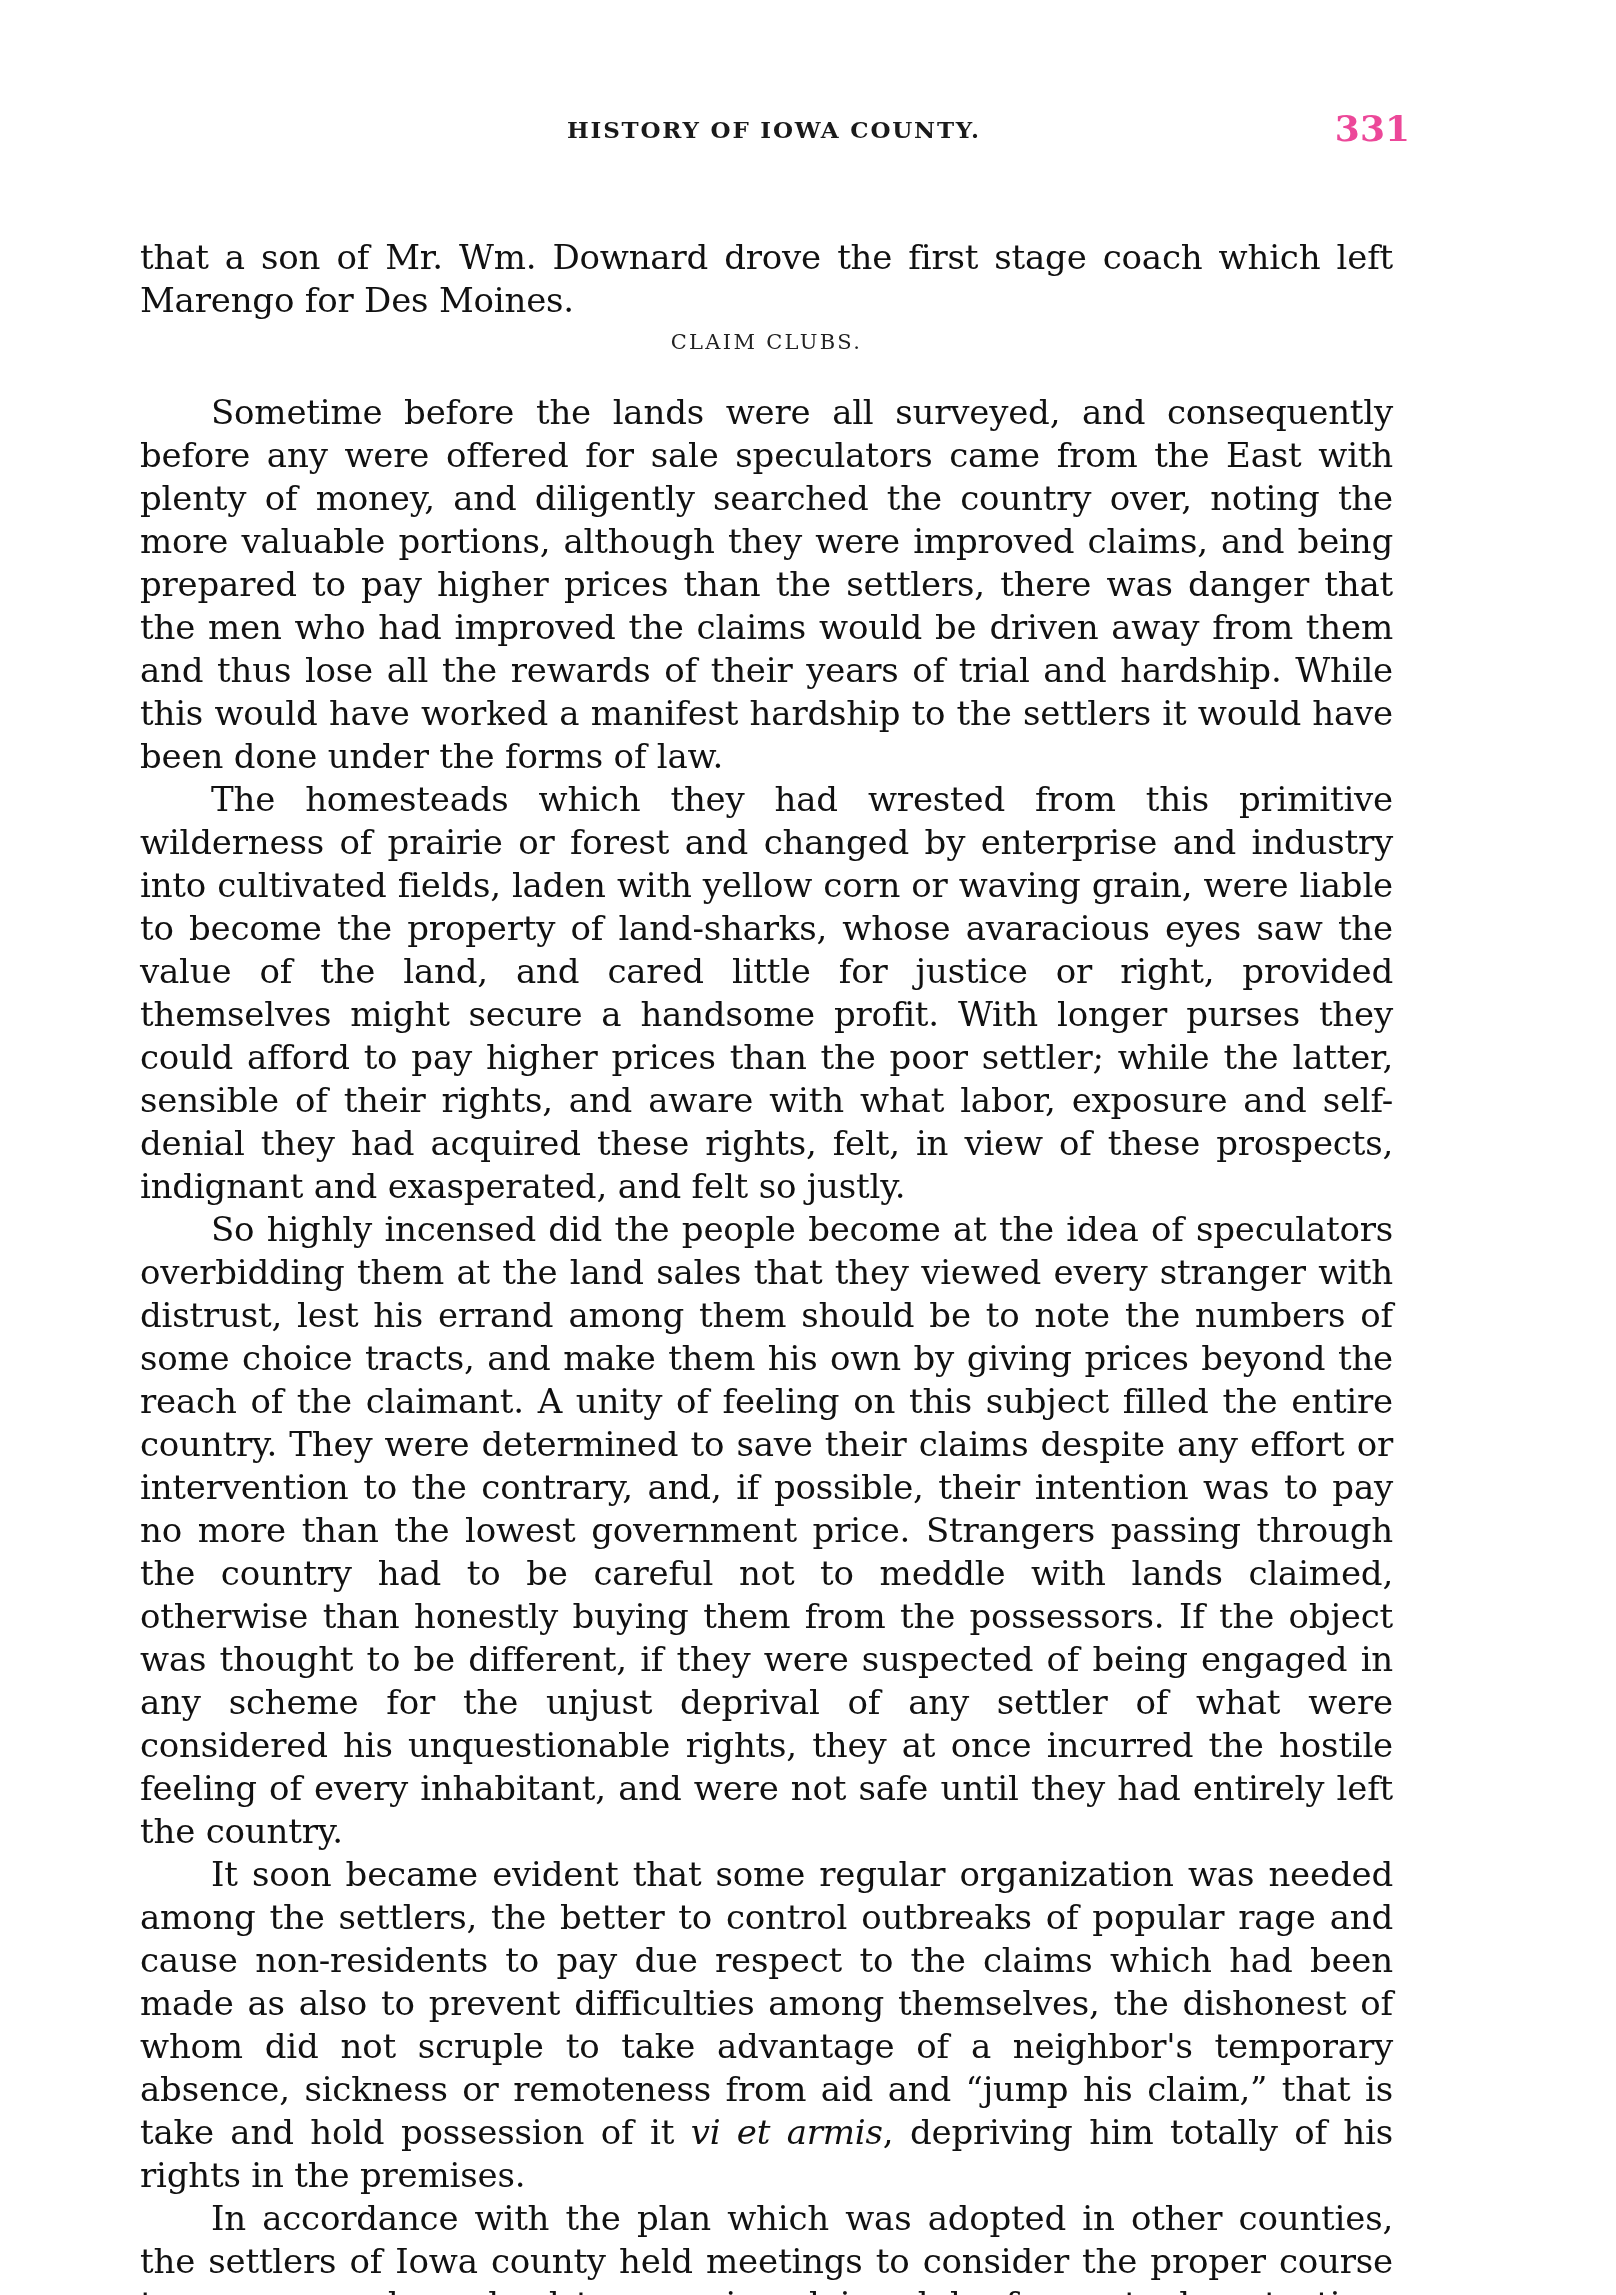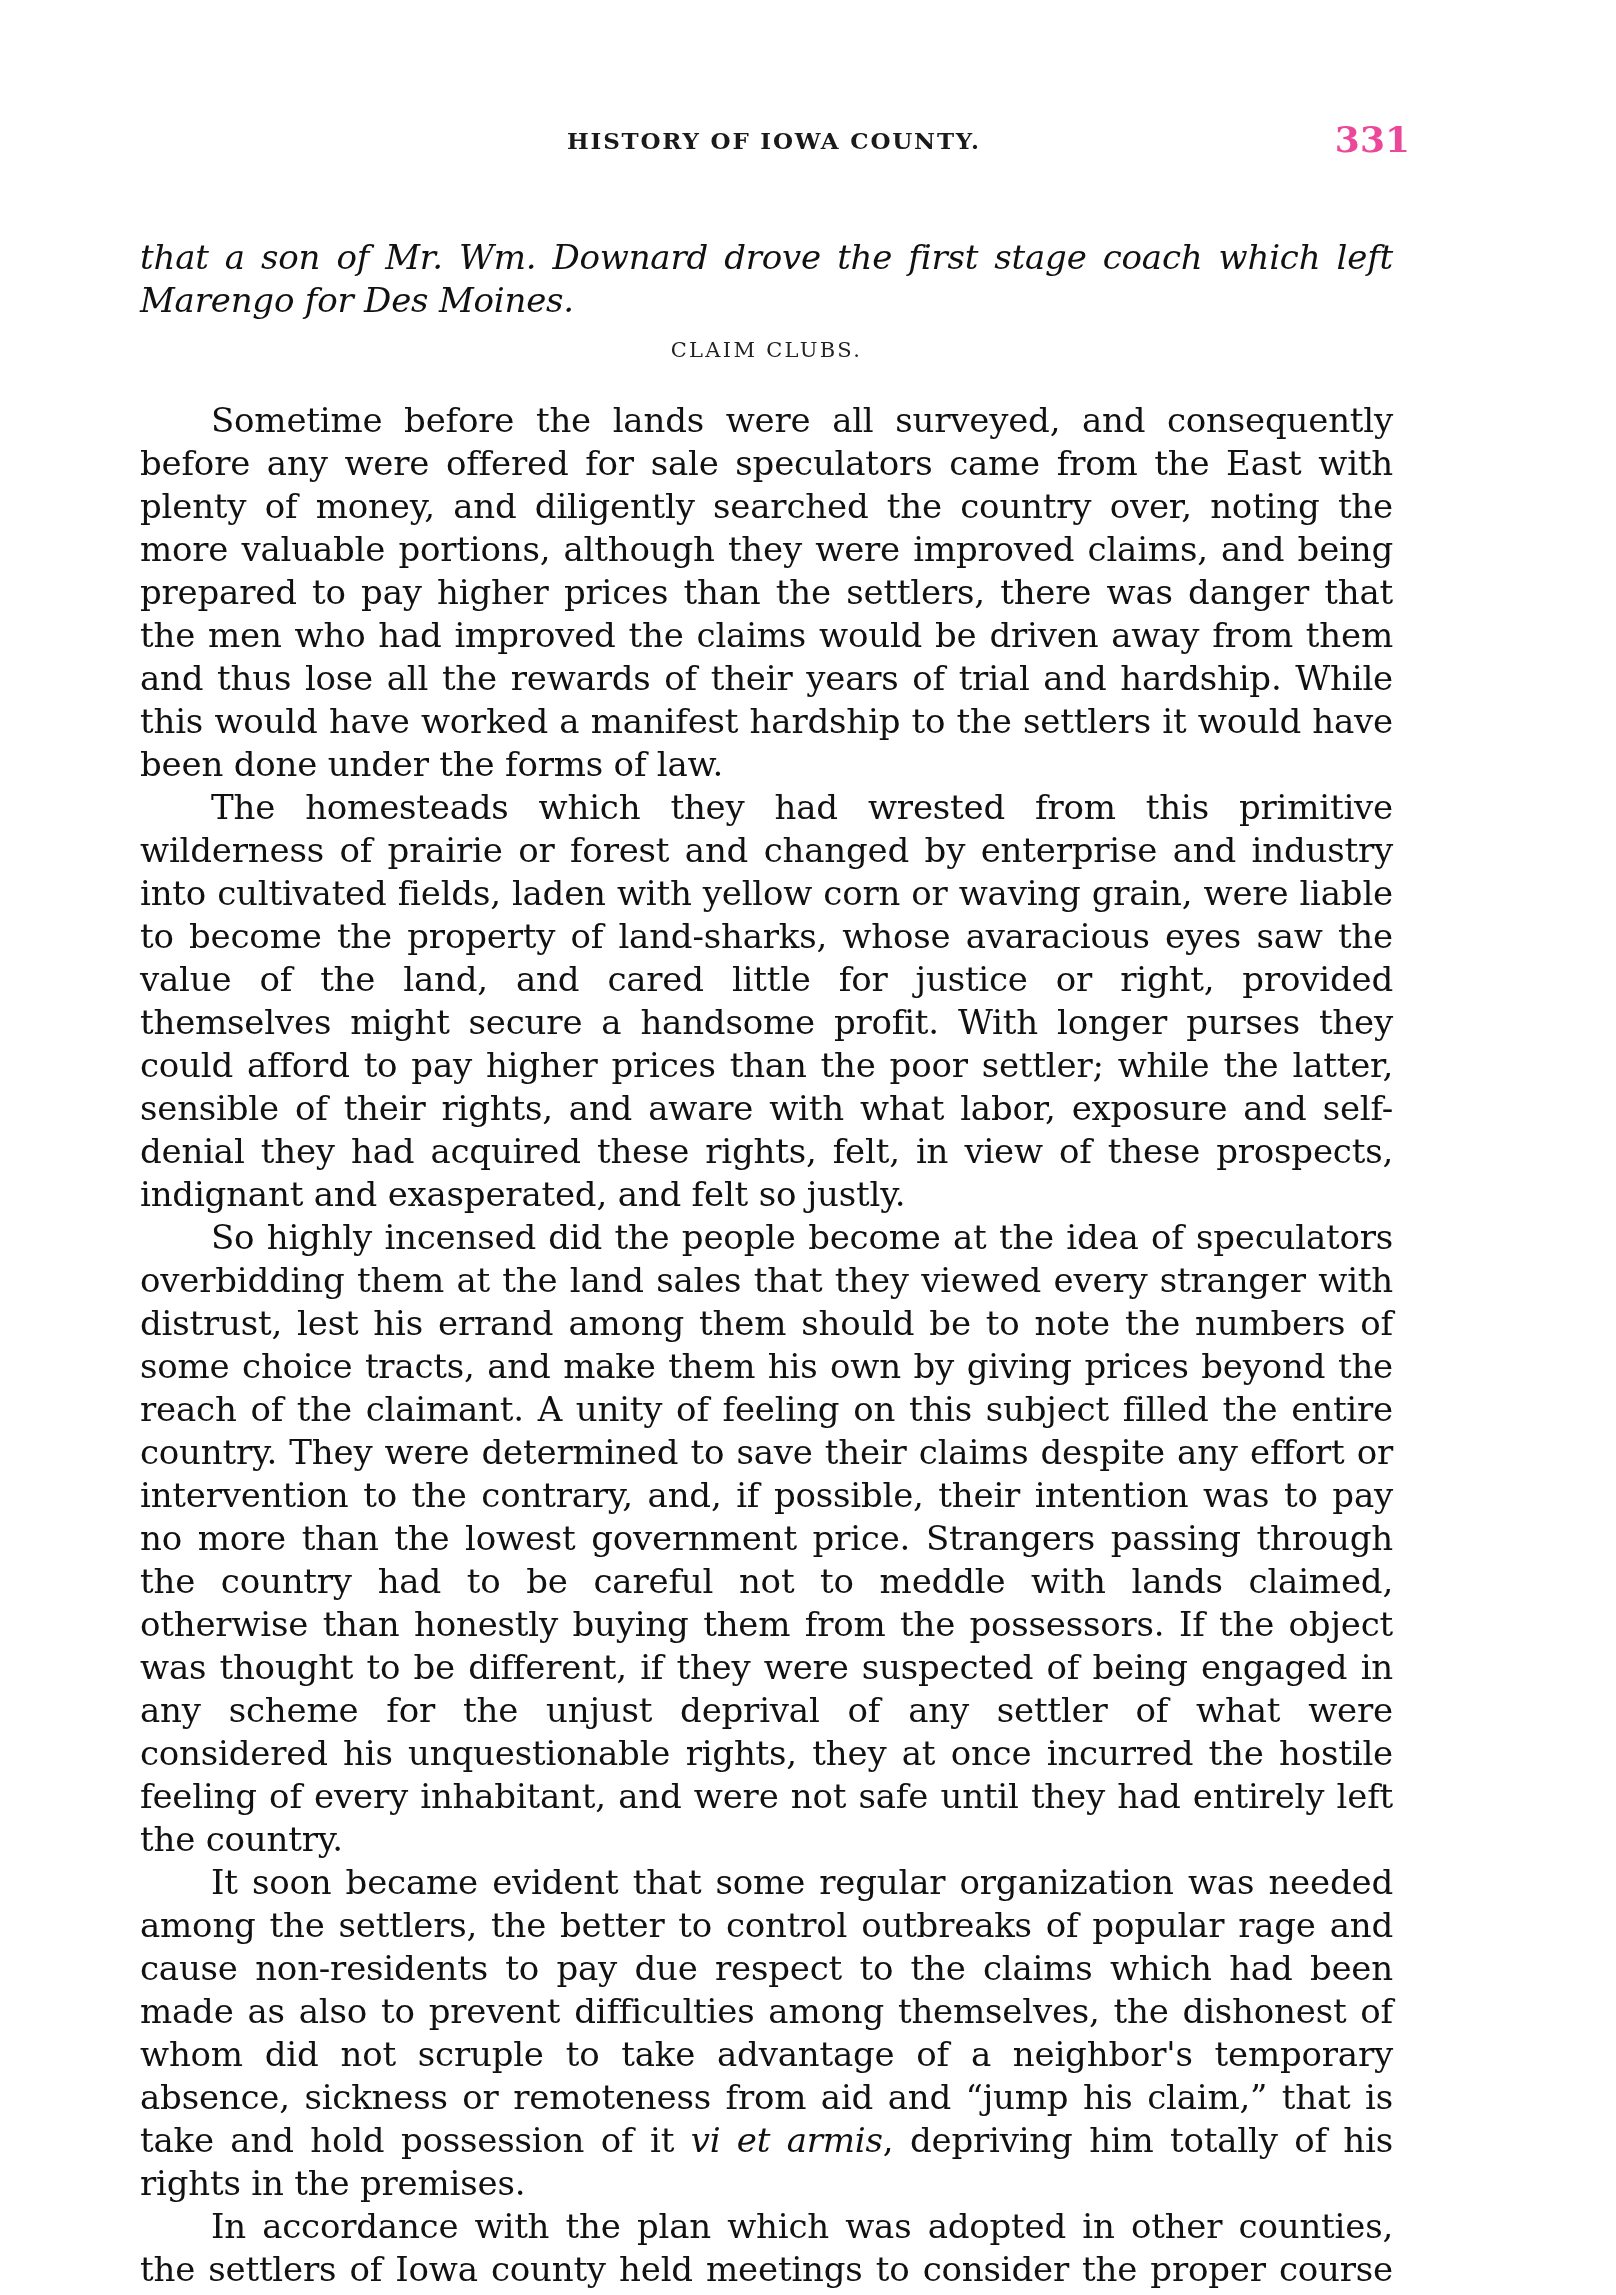--- a/index.html
+++ b/index.html
@@ -3,42 +3,42 @@
 <meta charset="utf-8">
 <style>
   html, body { margin: 0; padding: 0; background: #ffffff; }
   body { width: 1616px; height: 2504px; position: relative; overflow: hidden; }
   .page {
     position: absolute; left: 0; top: 0; width: 1616px; height: 2504px;
     background: #ffffff; color: #111111;
     font-family: "DejaVu Serif", "Liberation Serif", serif;
   }
   .running-head {
-    position: absolute; top: 118px; left: 138px; width: 1272px; height: 41px;
+    position: absolute; top: 107px; left: 138px; width: 1272px; height: 41px;
   }
   .running-title {
     position: absolute; left: 0; right: 0; top: 9.2px; text-align: center;
     font-size: 23px; letter-spacing: 1.8px; text-transform: uppercase;
     font-weight: bold; color: #1a1a1a;
   }
   .page-number {
     position: absolute; right: 0; top: 0; font-size: 36px; font-weight: bold; color: #ec4899;
   }
   .body {
     position: absolute; left: 140px; top: 236px; width: 1253px;
     font-size: 34px; line-height: 43px; text-align: justify; color: #111;
     letter-spacing: -0.2px;
   }
   .body p { margin: 0; text-indent: 0; }
   .body p.indent { text-indent: 71px; }
   .section-head {
     text-align: center; font-size: 21px; letter-spacing: 2.3px; line-height: 41px;
     margin: 0 0 27.5px 0; color: #222; text-transform: uppercase;
   }
-  .body p.first-fragment { margin-bottom: 8px; font-style: italic; }
+  .body p.first-fragment { margin-bottom: 0; }
   em { }
 </style>
 </head>
 <body>
 
 <div class="page">
   <div class="running-head">
     <div class="running-title">HISTORY OF IOWA COUNTY.</div>
     <div class="page-number">331</div>
   </div>

